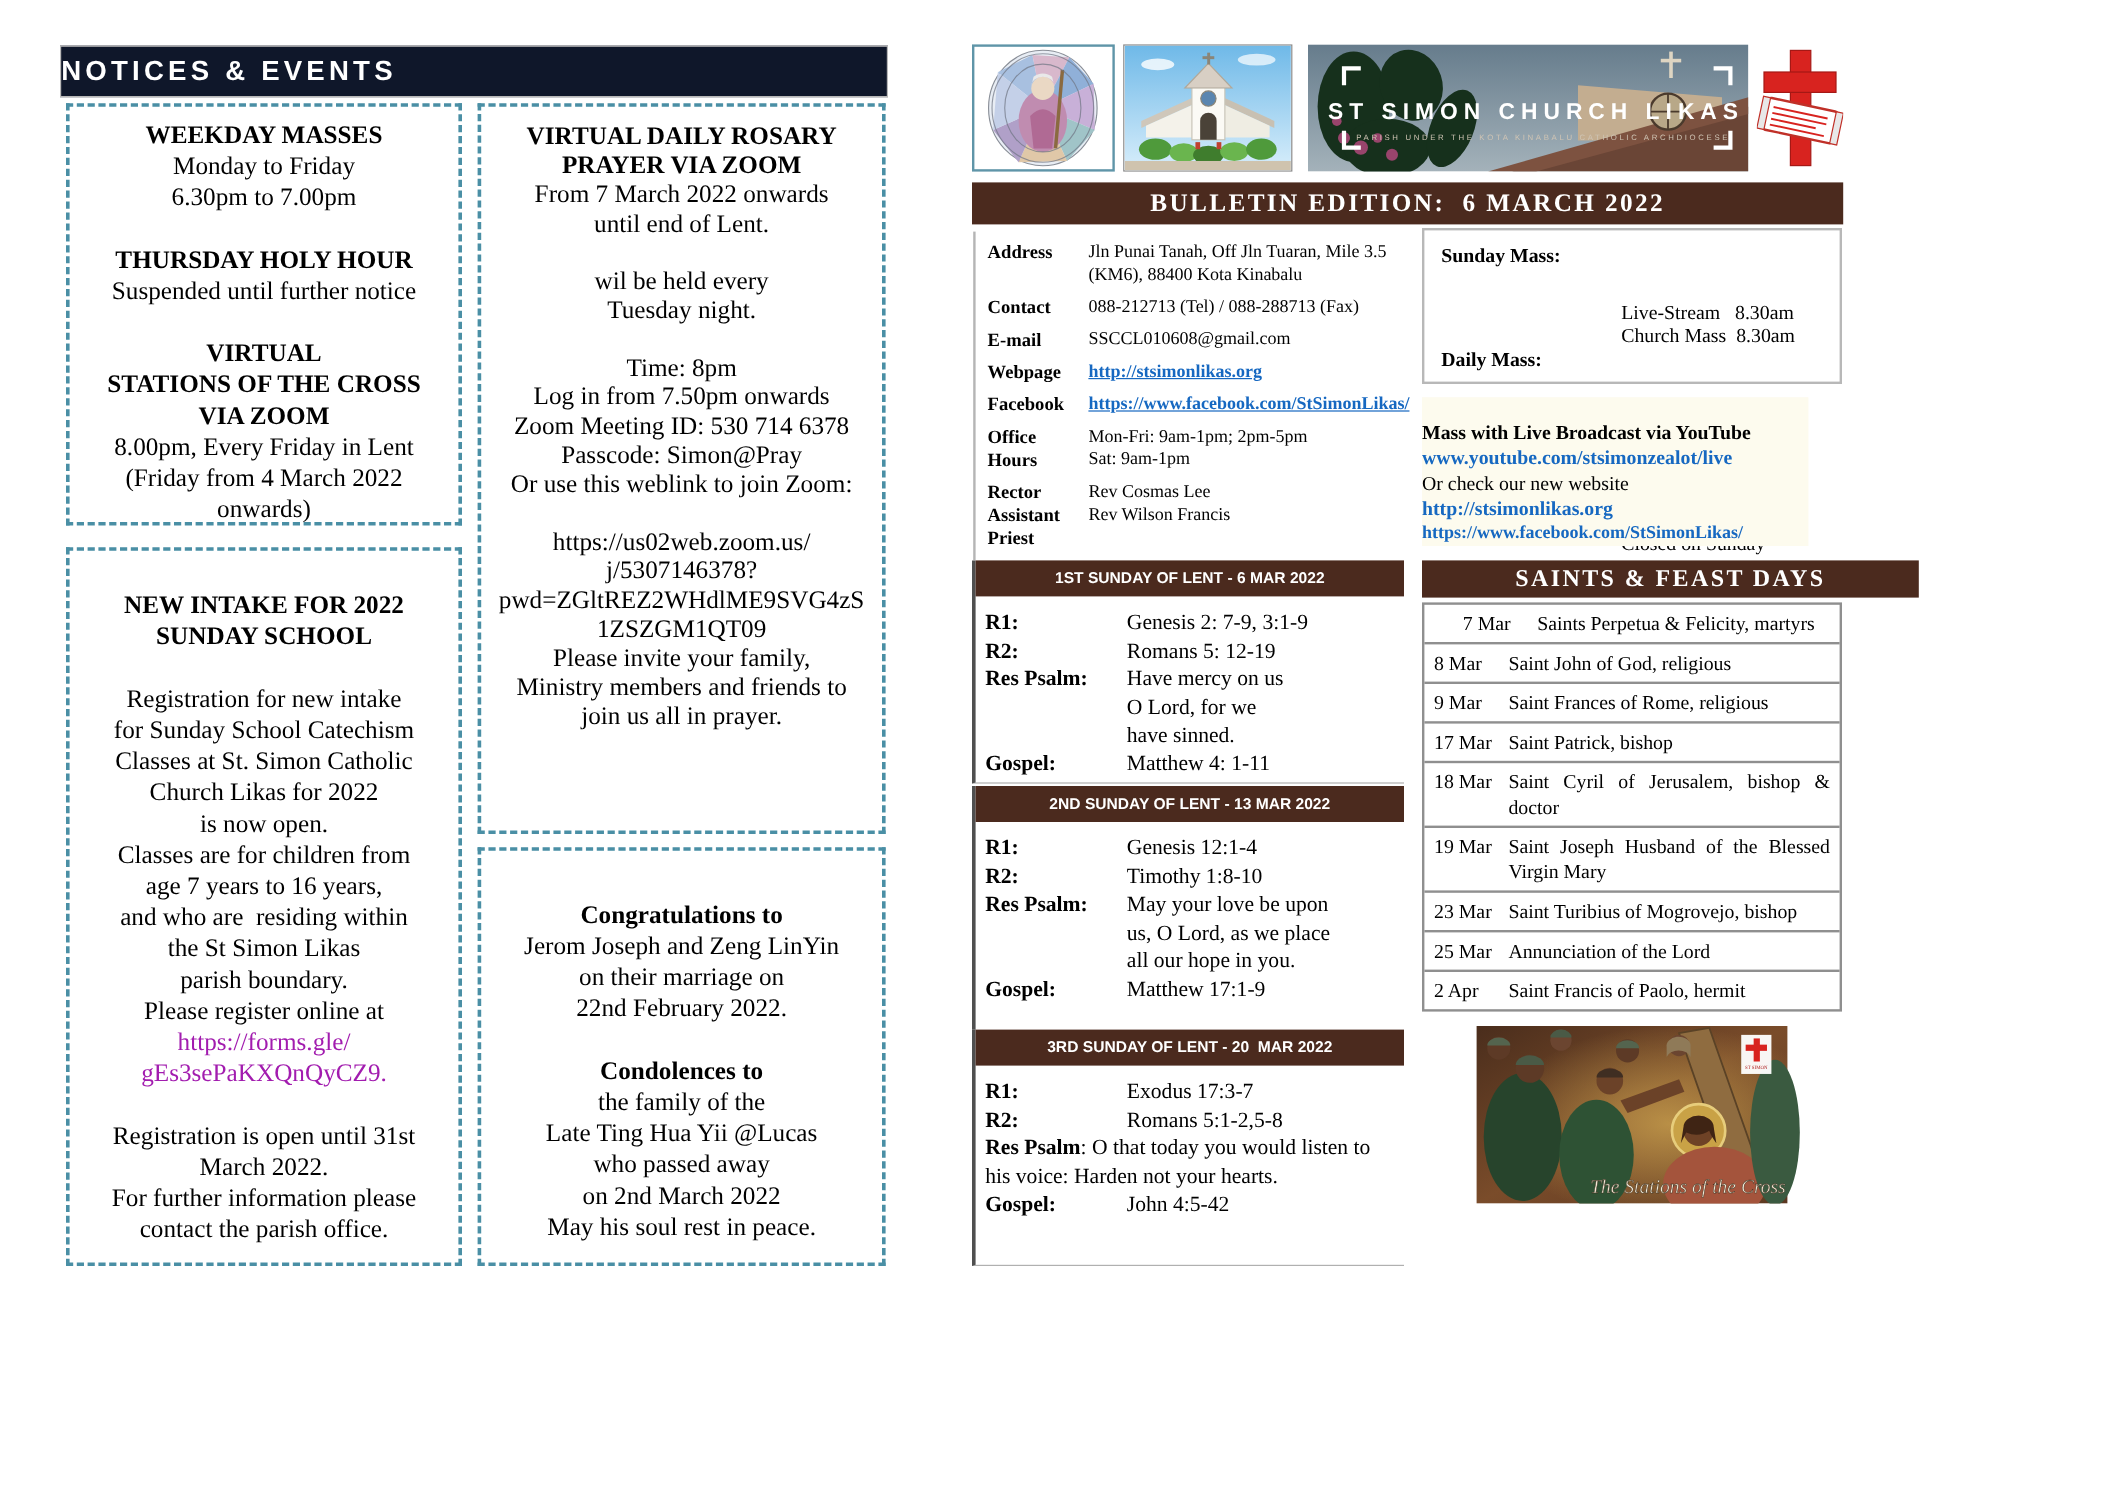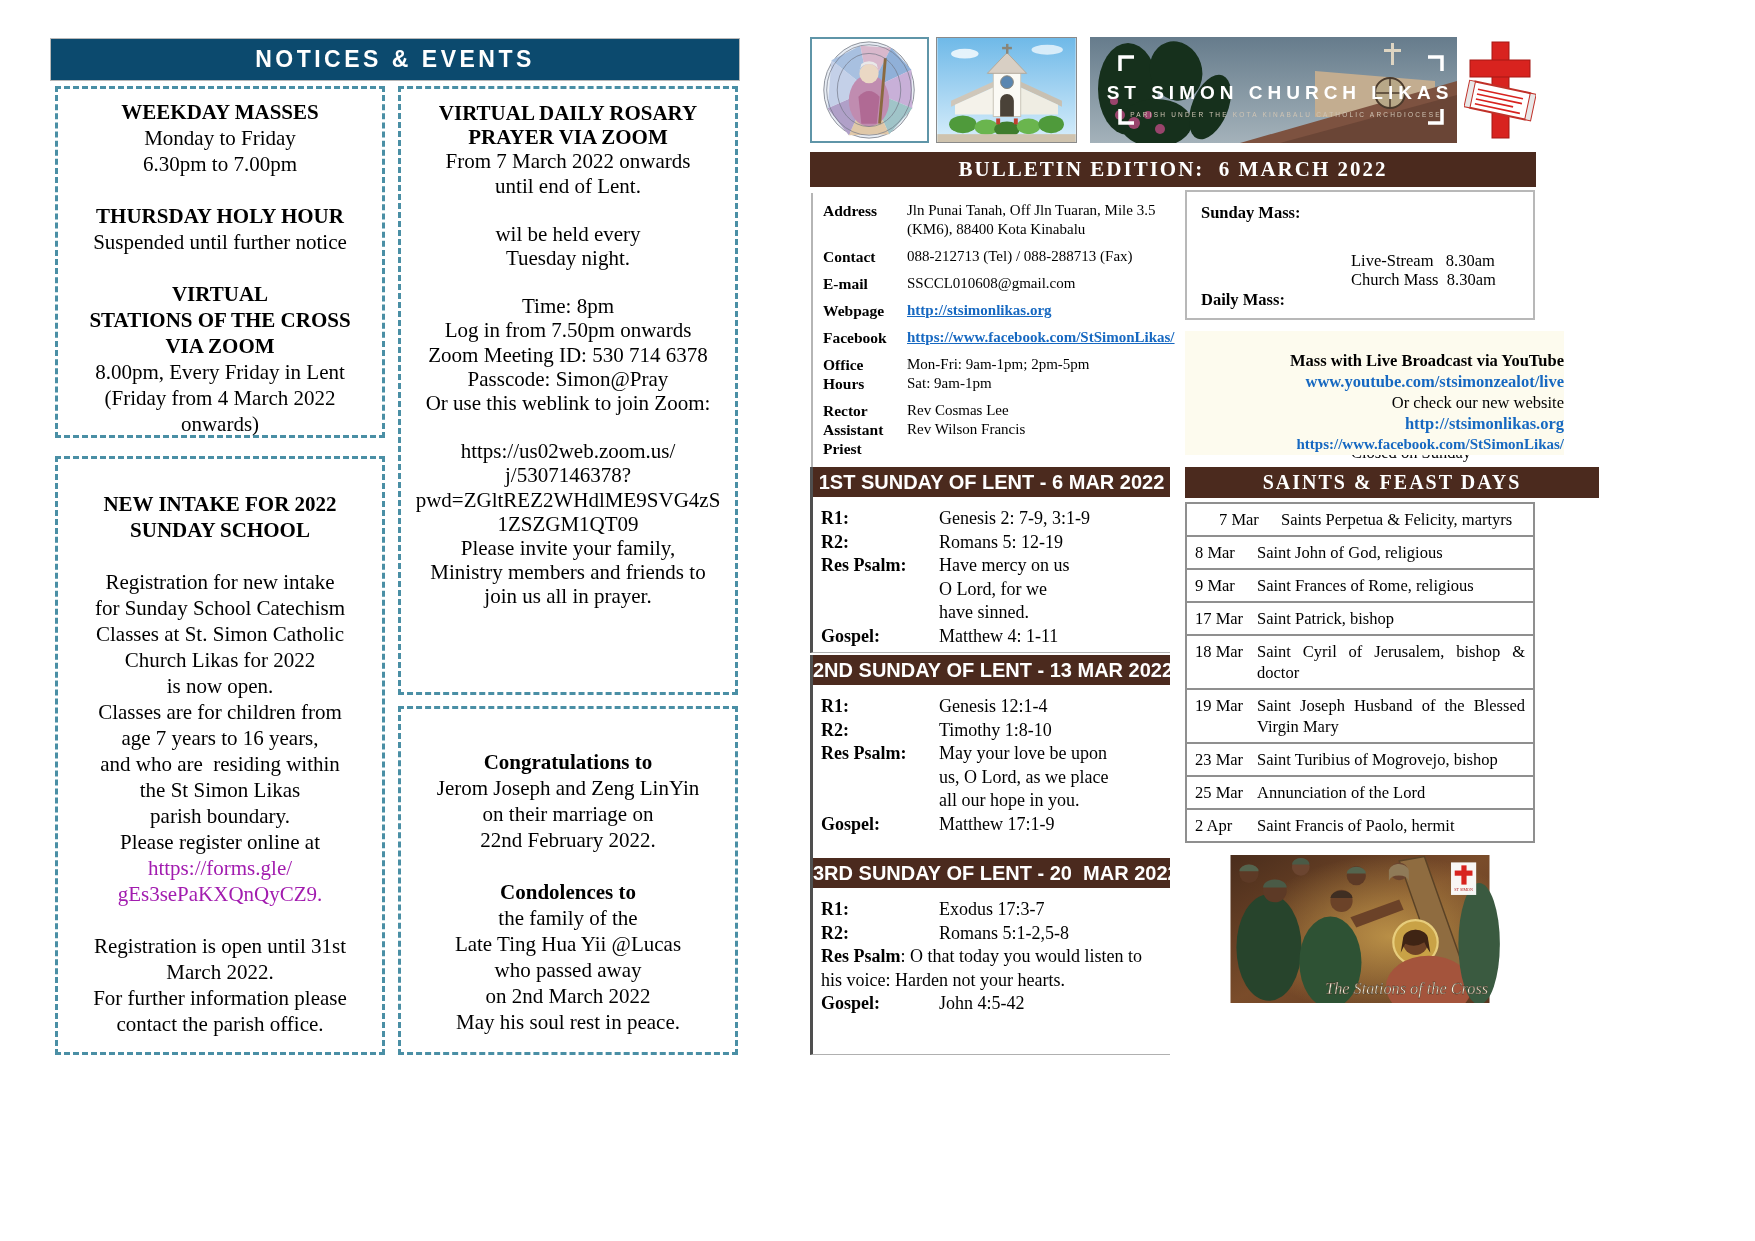--- a/index.html
+++ b/index.html
@@ -3,23 +3,23 @@
 <meta charset="utf-8">
 <style>
   html,body{margin:0;padding:0;background:#fff;}
   .canvas{position:relative;width:1755px;height:1241px;background:#ffffff;
           font-family:"Liberation Serif",serif;color:#000;overflow:hidden;}
   .pre{white-space:pre-wrap;}
   .b{font-weight:bold;}
 
   
   .lp-header{position:absolute;left:50px;top:38px;width:688px;height:41px;
-    background:#0c4a6e;border:1px solid #b8b8b8;color:#fff;
+    background:#0f172a;border:1px solid #b8b8b8;color:#fff;
     font-family:"Liberation Sans",sans-serif;font-weight:bold;font-size:23px;
-    letter-spacing:3.5px;text-align:center;line-height:41px;}
+    letter-spacing:3.5px;text-align:left;line-height:41px;}
   .dbox{position:absolute;border:3px dashed #4a8fa5;box-sizing:border-box;
     text-align:center;font-size:21px;line-height:26px;}
   .boxA{left:55px;top:86px;width:330px;height:352px;padding-top:10px;}
   .boxB{left:55px;top:456px;width:330px;height:599px;padding-top:32px;}
   .boxC{left:398px;top:86px;width:340px;height:609px;padding-top:12px;line-height:24.2px;}
   .boxD{left:398px;top:706px;width:340px;height:349px;padding-top:40px;}
   .gap26{margin-bottom:26px;}
   .gapc{margin-bottom:24px;}
   .gap-top26{margin-top:26px;}
   .lnk{color:#a21caf;text-decoration:none;display:block;}
@@ -44,34 +44,34 @@
   .ival{flex:1;white-space:pre-wrap;line-height:19px;font-size:15px;}
   .ilink{color:#1668c1;font-weight:bold;}
 
   
   .sec{position:absolute;left:810px;width:360px;box-sizing:border-box;
     border-left:3px solid #4f4f4f;border-bottom:1px solid #b0b0b0;background:#fff;}
   .s1{top:467px;height:186px;}
   .s2{top:655px;height:243px;}
   .s3{top:858px;height:197px;}
   .shead{height:30px;background:#4b2a1e;color:#fff;text-align:center;line-height:30px;
-    font-family:"Liberation Sans",sans-serif;font-weight:bold;font-size:20px;white-space:pre;}
+    font-family:"Liberation Sans",sans-serif;font-weight:bold;font-size:13px;white-space:pre;}
   .sbody{padding:10px 4px 8px 8px;font-size:18px;line-height:23.5px;}
   .rrow{display:flex;}
   .rlab{width:118px;flex:none;font-weight:bold;}
   .rval{white-space:pre-wrap;}
 
   
   .mass{position:absolute;left:1185px;top:190px;width:350px;height:130px;box-sizing:border-box;
     border:2px solid #b8b8b8;padding:11px 0 0 14px;font-size:16.5px;}
   .mrow{display:flex;line-height:19.3px;}
   .mlab{width:150px;flex:none;font-weight:bold;}
   .mval{white-space:pre-wrap;margin-top:48px;}
-  .yt{position:absolute;left:1185px;top:331px;width:379px;height:124px;box-sizing:border-box;
-    background:#fdfbee;text-align:right;padding-top:19px;font-size:16.5px;line-height:21px;}
+  .yt{position:absolute;left:1185px;top:331px;width:322px;height:124px;box-sizing:border-box;
+    background:#fdfbee;text-align:left;padding-top:19px;font-size:16.5px;line-height:21px;}
   .ytlink{color:#1668c1;font-weight:bold;text-decoration:none;display:block;}
   .sm{font-size:15px;}
 
   
   .sth{position:absolute;left:1185px;top:467px;width:414px;height:31px;background:#4b2a1e;
     color:#fff;font-weight:bold;font-size:20px;letter-spacing:2px;text-align:center;line-height:31px;}
   .stbl{position:absolute;left:1185px;top:502px;width:350px;box-sizing:border-box;
     border:2px solid #8f8f8f;background:#fff;}
   .strow{display:flex;border-top:2px solid #8f8f8f;padding:5px 8px;font-size:16.5px;line-height:21px;}
   .strow:first-child{border-top:none;padding-left:32px;}

